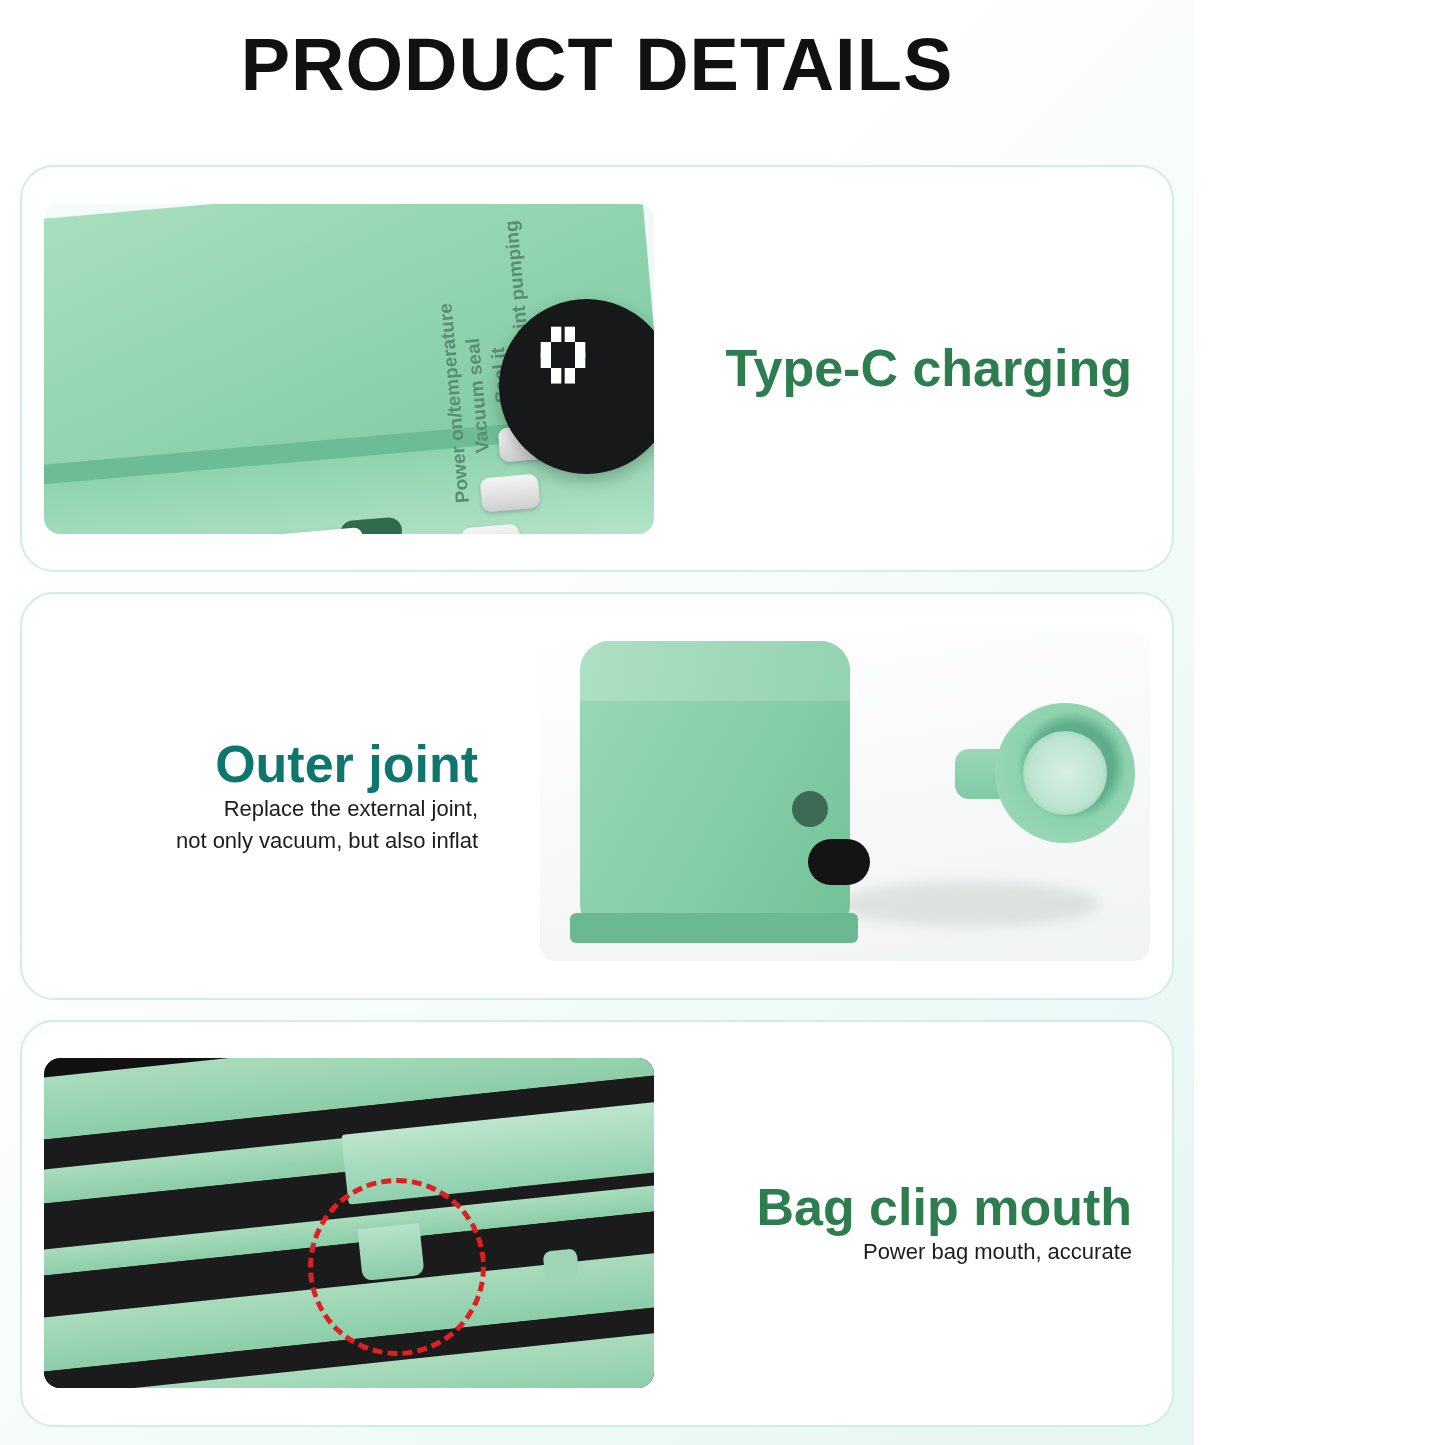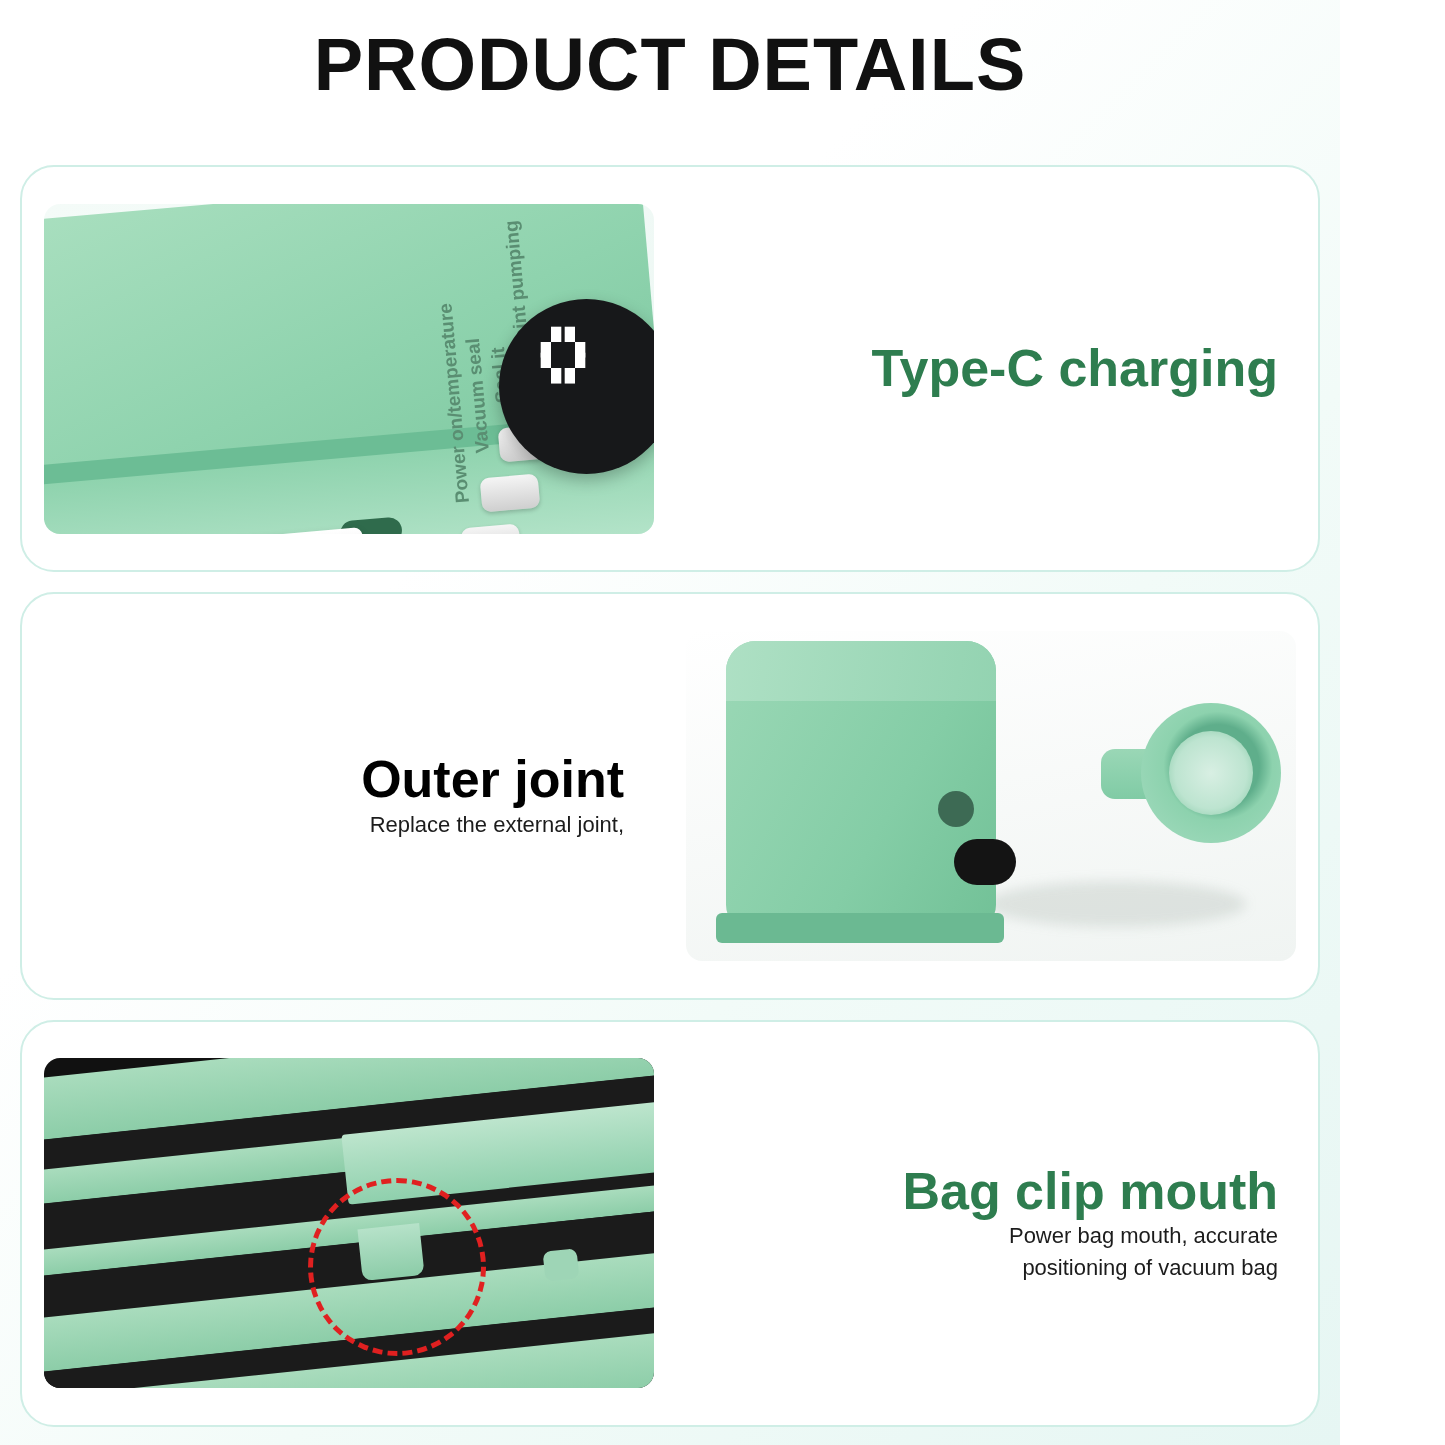--- a/index.html
+++ b/index.html
@@ -8,21 +8,21 @@
   }
   body {
     width: 1445px;
     height: 1445px;
     font-family: "Liberation Sans", sans-serif;
     background: #ffffff;
     overflow: hidden;
   }
   .page {
     position: relative;
-    width: 1340px;
+    width: 1194px;
     height: 1445px;
     background: linear-gradient(135deg, #ffffff 0%, #ffffff 35%, #f2fbf8 62%, #e6f6f3 100%);
     box-sizing: border-box;
   }
   .page-title {
     text-align: center;
     font-size: 74px;
     font-weight: bold;
     letter-spacing: 1px;
     color: #111111;
@@ -70,21 +70,21 @@
     text-align: right;
   }
   .heading {
     font-size: 52px;
     font-weight: bold;
     color: #2e7d4f;
     line-height: 1.1;
     margin: 0 0 0 0;
     font-family: "Liberation Sans", sans-serif;
   }
-  .heading.dark { color: #000000; margin-left: 12px; }
+  .heading.dark { color: #0f766e; margin-left: 12px; }
   .subline {
     font-size: 22px;
     color: #1c1c1c;
     line-height: 1.45;
     font-family: "Liberation Sans", sans-serif;
   }
   .subline div { white-space: nowrap; }
 
   
   .p1 {
@@ -377,20 +377,21 @@
         <div class="knob"></div>
         <div class="funnel-stem"></div>
         <div class="funnel-cone"></div>
         <div class="funnel-inner"></div>
       </div>
 
       <div class="textblock">
         <div class="heading dark">Outer joint</div>
         <div class="subline">
           <div>Replace the external joint,</div>
+          <div>not only vacuum, but also inflat</div>
         </div>
       </div>
     </div>
 
     <div class="card">
 
       <div class="photo p3">
         <div class="stripe green" style="top:-14px;  height:62px;"></div>
         <div class="stripe black" style="top:48px;   height:30px;"></div>
         <div class="stripe green" style="top:78px;   height:34px;"></div>
@@ -404,19 +405,18 @@
         <div class="bar"></div>
         <div class="notch"></div>
         <div class="knob2"></div>
         <div class="circle"></div>
       </div>
 
       <div class="textblock">
         <div class="heading">Bag clip mouth</div>
         <div class="subline">
           <div>Power bag mouth, accurate</div>
-          <div>positioning of vacuum bag</div>
         </div>
       </div>
     </div>
 
   </div>
 </div>
 
 </body></html>

